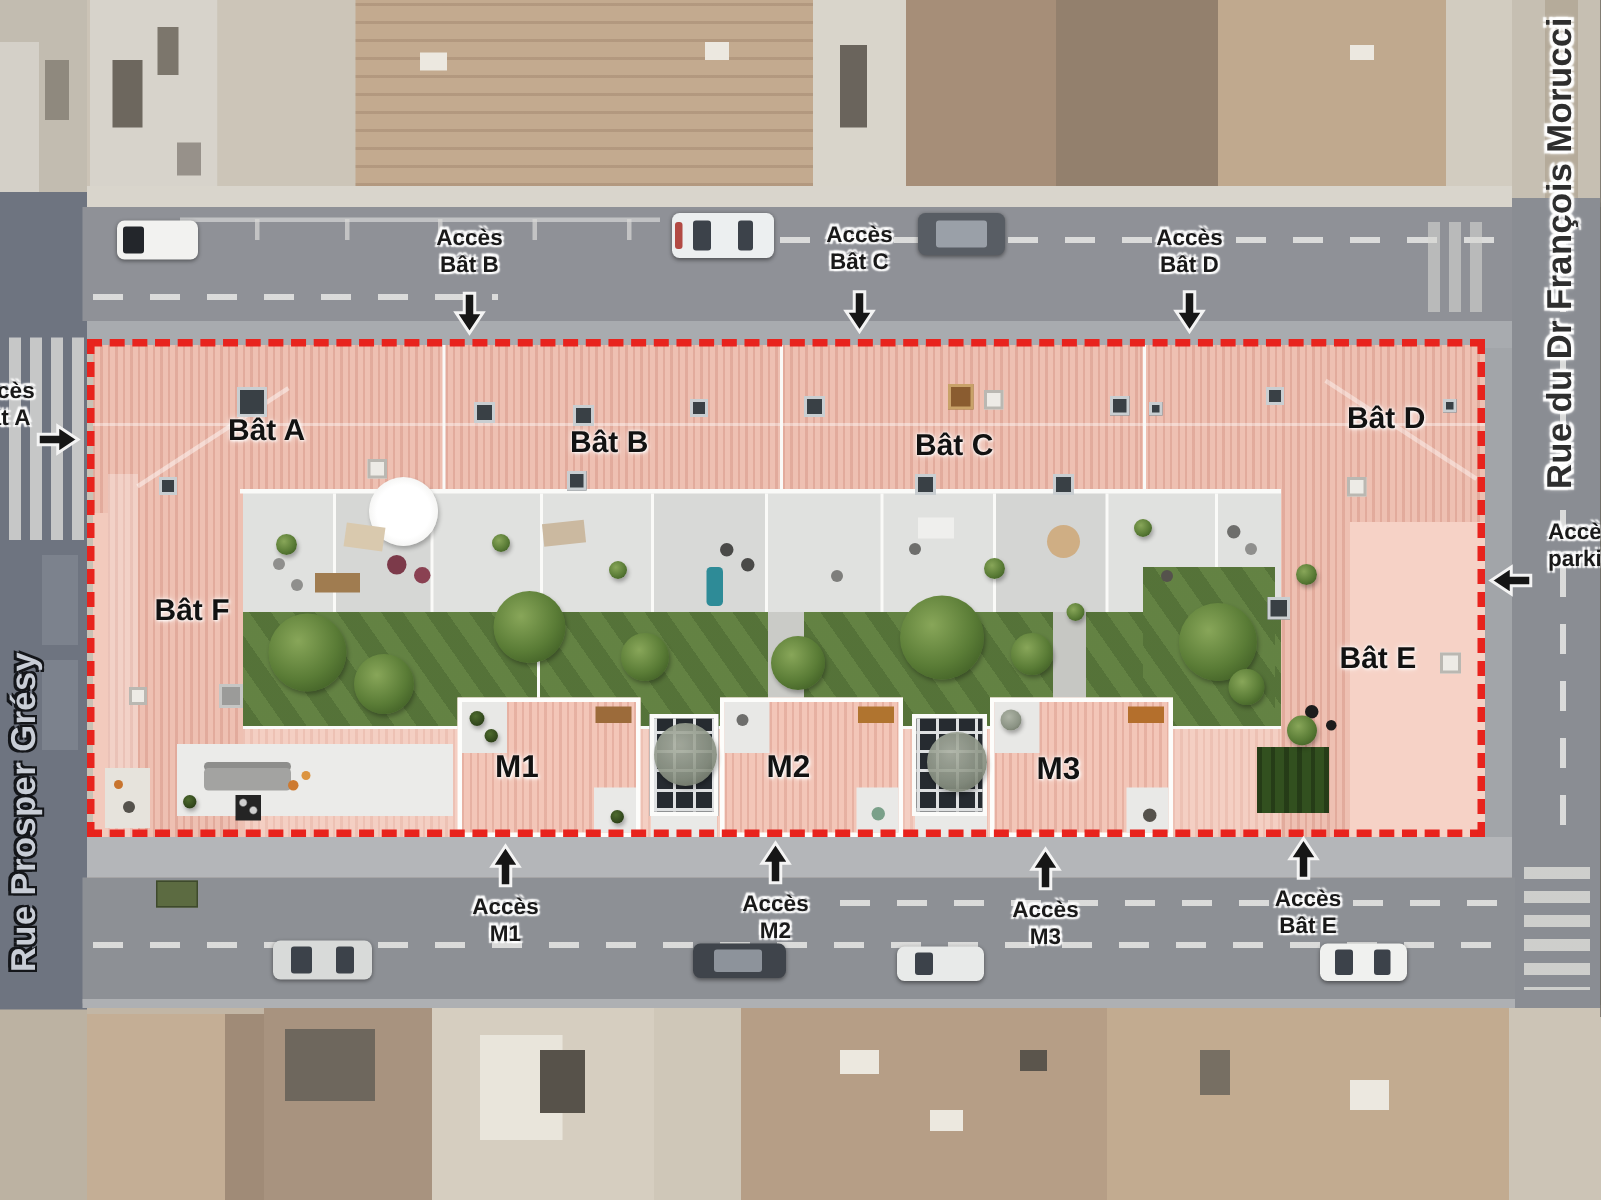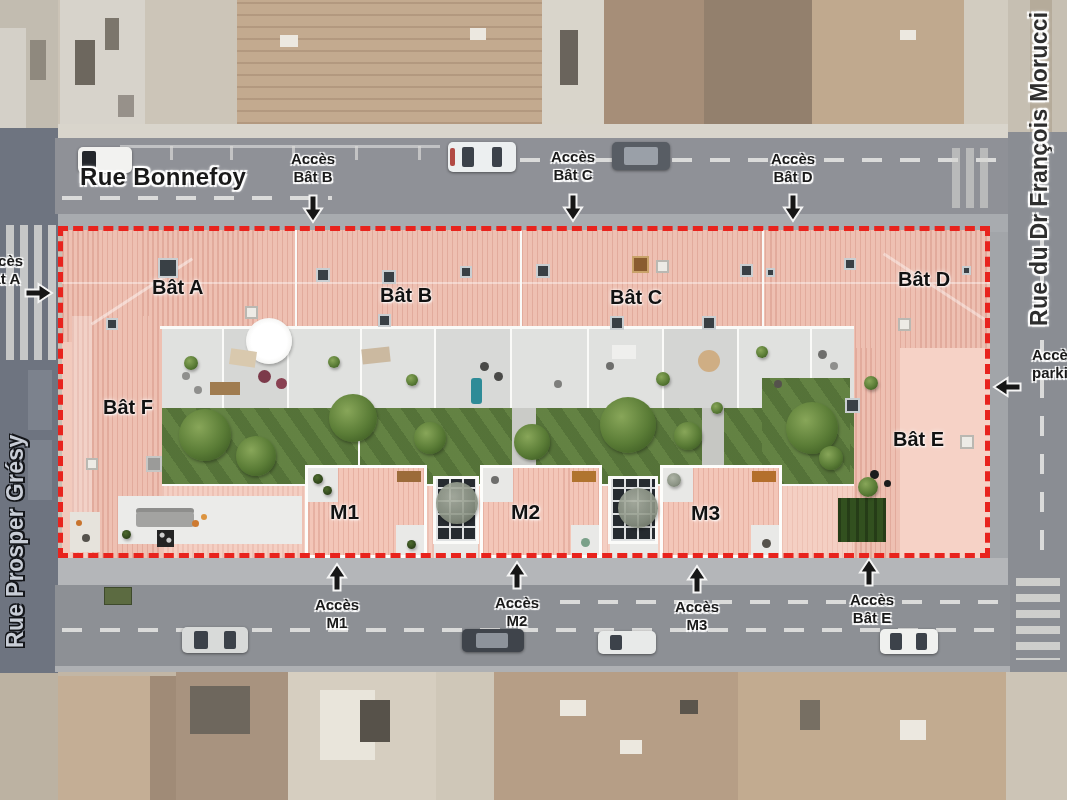--- a/index.html
+++ b/index.html
@@ -294,21 +294,20 @@
     <div class="ab" style="left:550px;top:115px;width:24px;height:14px;background:#efefed;"></div>
     <div class="fur" style="left:544px;top:132px;width:8px;height:8px;background:#6e6e6c;"></div>
     <div class="fur" style="left:636px;top:120px;width:22px;height:22px;background:#cfae84;"></div>
     <div class="fur" style="left:712px;top:150px;width:8px;height:8px;background:#55524c;"></div>
     <div class="fur" style="left:756px;top:120px;width:9px;height:9px;background:#6e6e6c;"></div>
     <div class="fur" style="left:768px;top:132px;width:8px;height:8px;background:#8f8f8d;"></div>
   </div>
 
   <div class="boundary"></div>
 
-  <div class="street-label" style="left:80px;top:163px;font-size:24px;">Rue Bonnefoy</div>
   <div class="street-label vert" style="left:2px;top:378px;height:270px;font-size:23px;color:#c8cdd6;text-shadow:-1.5px -1.5px 0 #14161a,1.5px -1.5px 0 #14161a,-1.5px 1.5px 0 #14161a,1.5px 1.5px 0 #14161a;">Rue Prosper Grésy</div>
   <div class="street-label vert" style="left:1026px;top:8px;height:318px;font-size:23px;color:#2e2e2e;">Rue du Dr François Morucci</div>
 
   <div class="blabel" style="left:152px;top:276px;">Bât A</div>
   <div class="blabel" style="left:380px;top:284px;">Bât B</div>
   <div class="blabel" style="left:610px;top:286px;">Bât C</div>
   <div class="blabel" style="left:898px;top:268px;">Bât D</div>
   <div class="blabel" style="left:893px;top:428px;">Bât E</div>
   <div class="blabel" style="left:103px;top:396px;">Bât F</div>
   <div class="blabel" style="left:330px;top:500px;font-size:21px;">M1</div>

